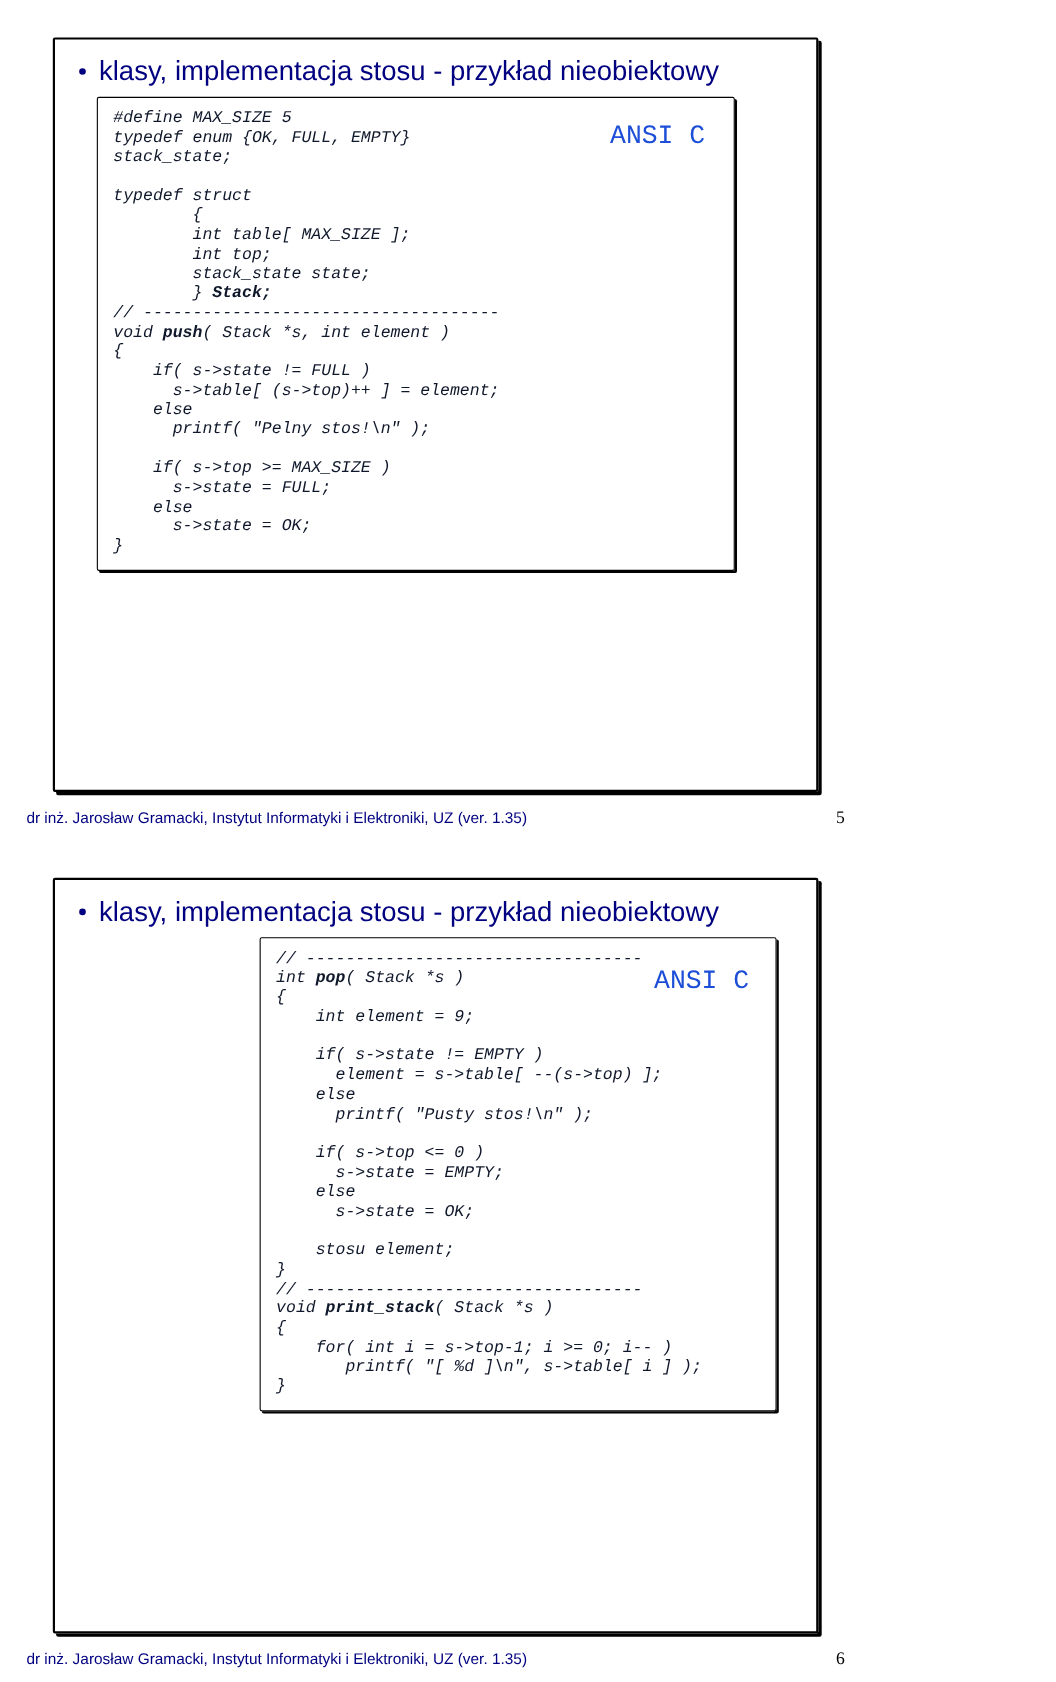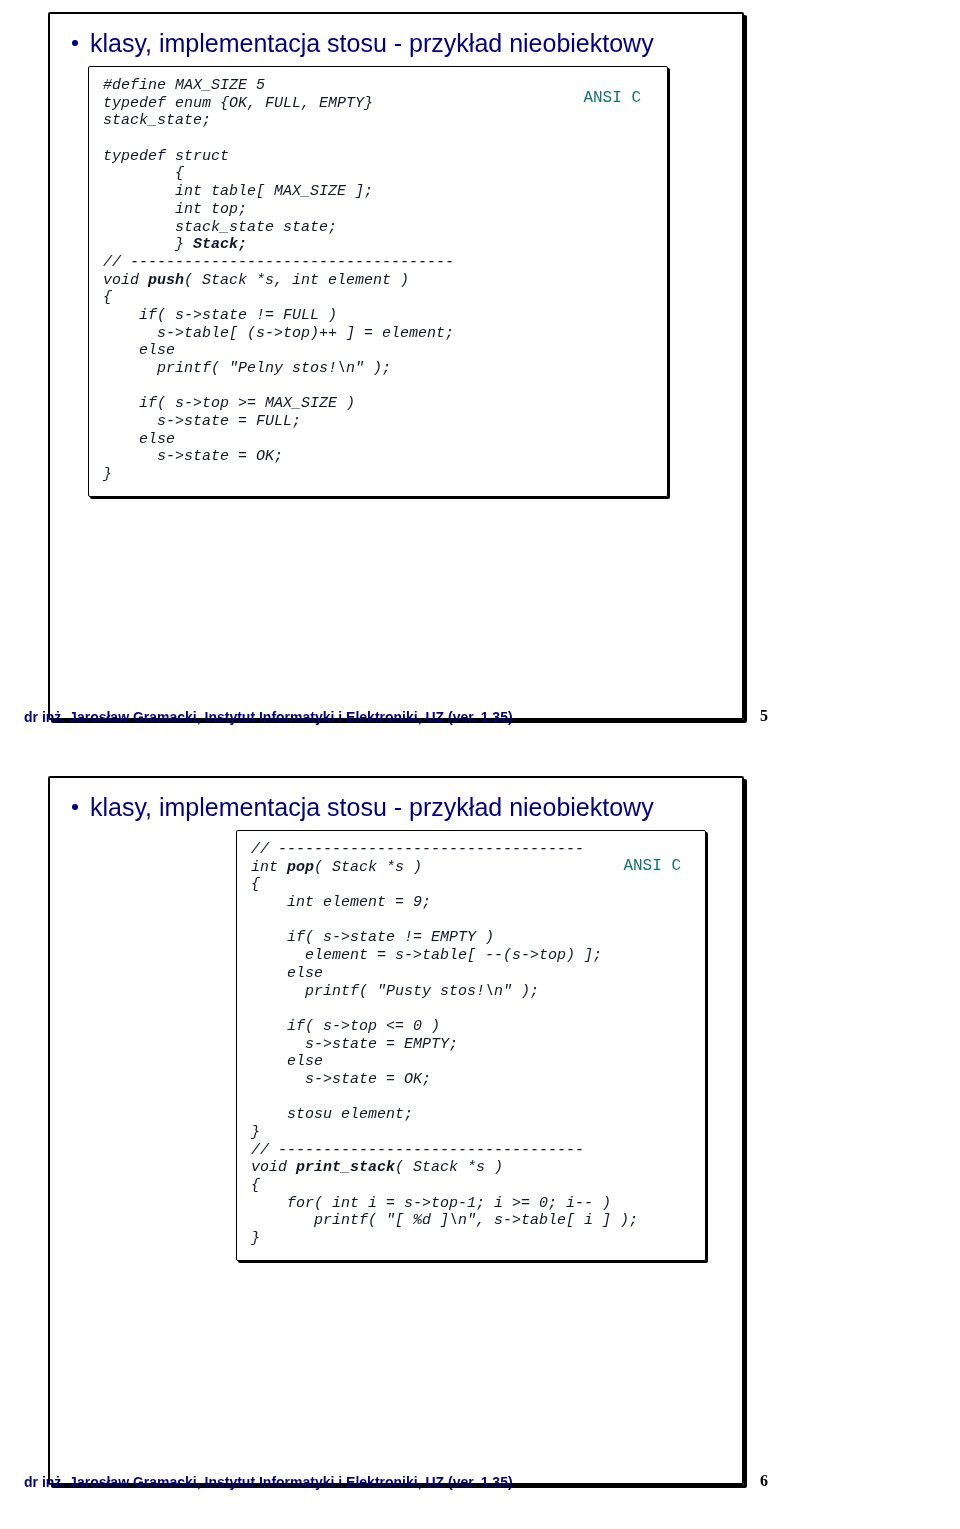--- a/index.html
+++ b/index.html
@@ -7,21 +7,21 @@
     padding: 0;
     background: #fff;
     font-family: "Segoe UI", Tahoma, sans-serif;
     color: #000;
     width: 960px;
   }
   .slide {
     position: relative;
     width: 792px;
     box-sizing: border-box;
-    padding: 12px 48px 44px 48px;
+    padding: 34px 48px 44px 48px;
   }
   .slide1 { height: 764px; }
   .slide2 { height: 765px; }
   .outer-frame {
     border: 2px solid #000;
     box-shadow: 3px 3px 0 0 #000;
     border-radius: 2px;
     padding: 14px 16px 12px 16px;
     box-sizing: border-box;
     position: relative;
@@ -70,36 +70,35 @@
     font-size: 15px;
     line-height: 1.18;
     white-space: pre;
     color: #0f172a;
     font-style: italic;
   }
   .code b { font-weight: 700; }
   .lang-label {
     position: absolute;
     font-family: "Courier New", monospace;
-    font-size: 16px;
+    font-size: 24px;
     font-weight: 400;
-    color: #0f766e;
+    color: #1d4ed8;
   }
   .slide1 .lang-label { top: 22px; right: 26px; }
   .slide2 .lang-label { top: 26px; right: 24px; }
   .footer {
     position: absolute;
-    bottom: 39px;
+    bottom: 11px;
     left: 24px;
     right: 24px;
     display: flex;
     justify-content: space-between;
-    align-items: flex-end;
+    align-items: flex-start;
     font-size: 14px;
-    font-weight: bold;
   }
   .footer-left { color: navy; font-family:"Segoe UI",Tahoma,sans-serif; }
   .footer-right { color: #000; font-family: "Times New Roman", serif; font-size: 16px; }
 </style>
 </head>
 <body>
 
 <div class="slide slide1">
   <div class="outer-frame">
 

